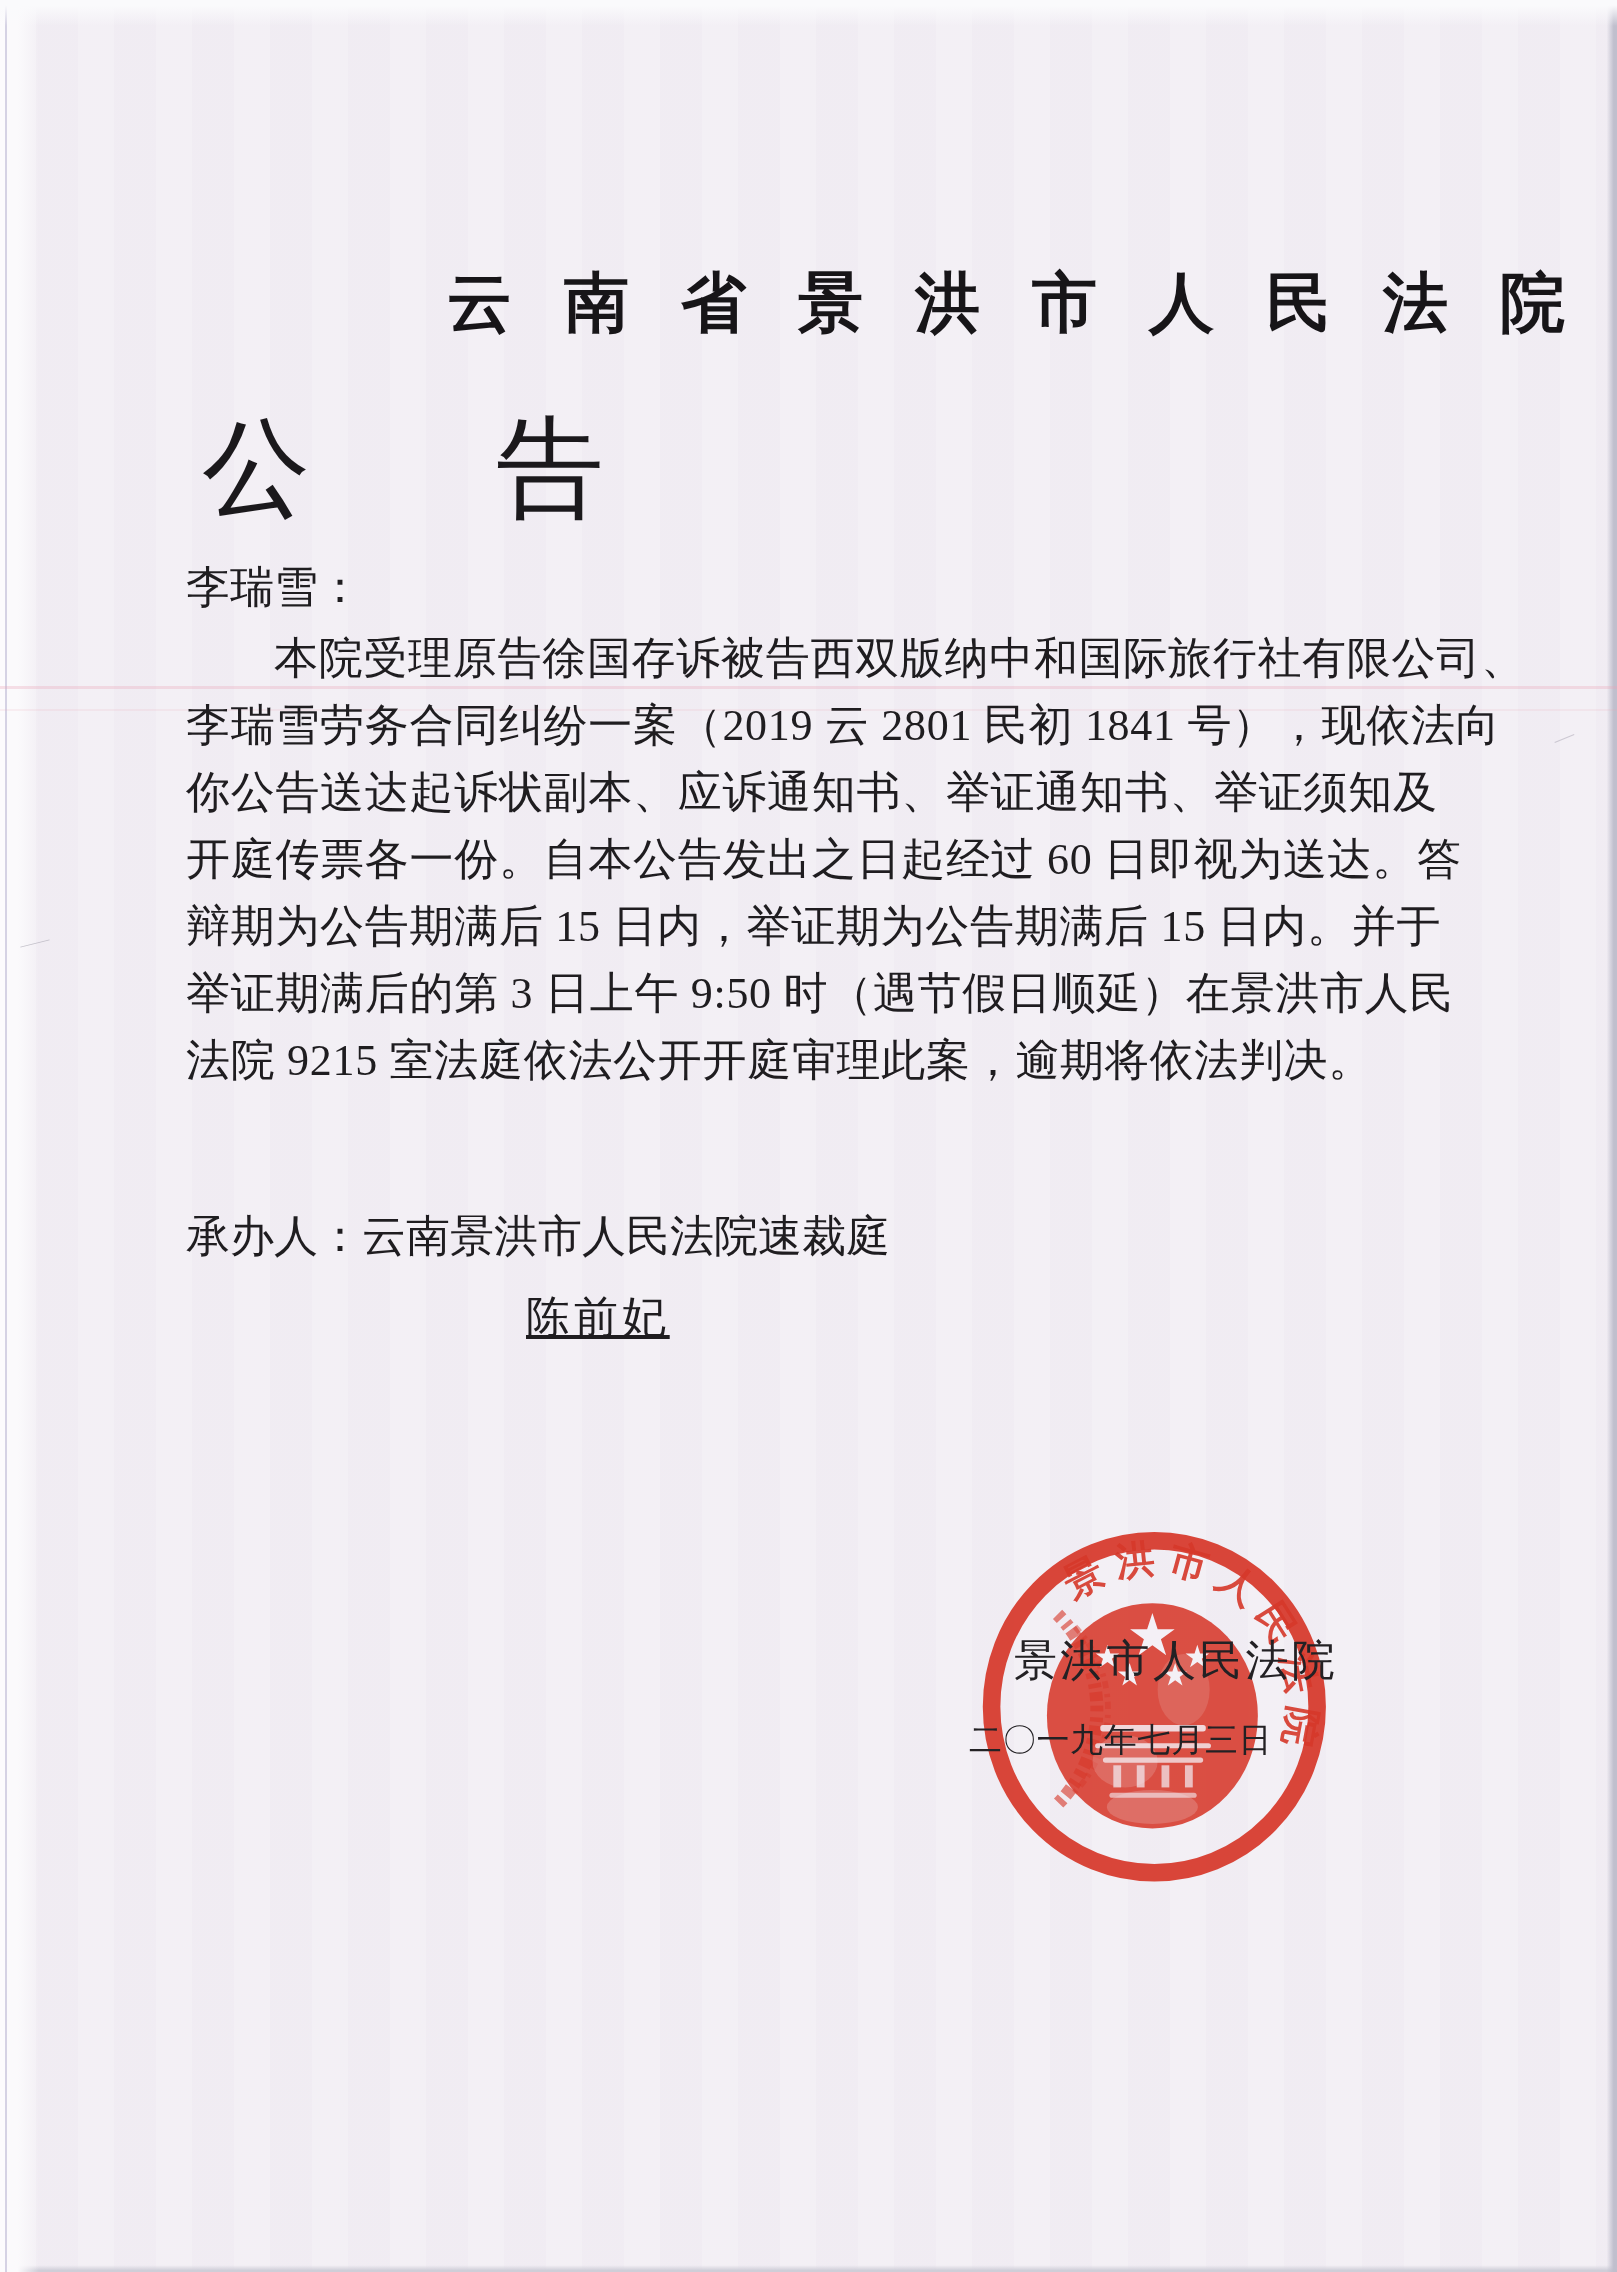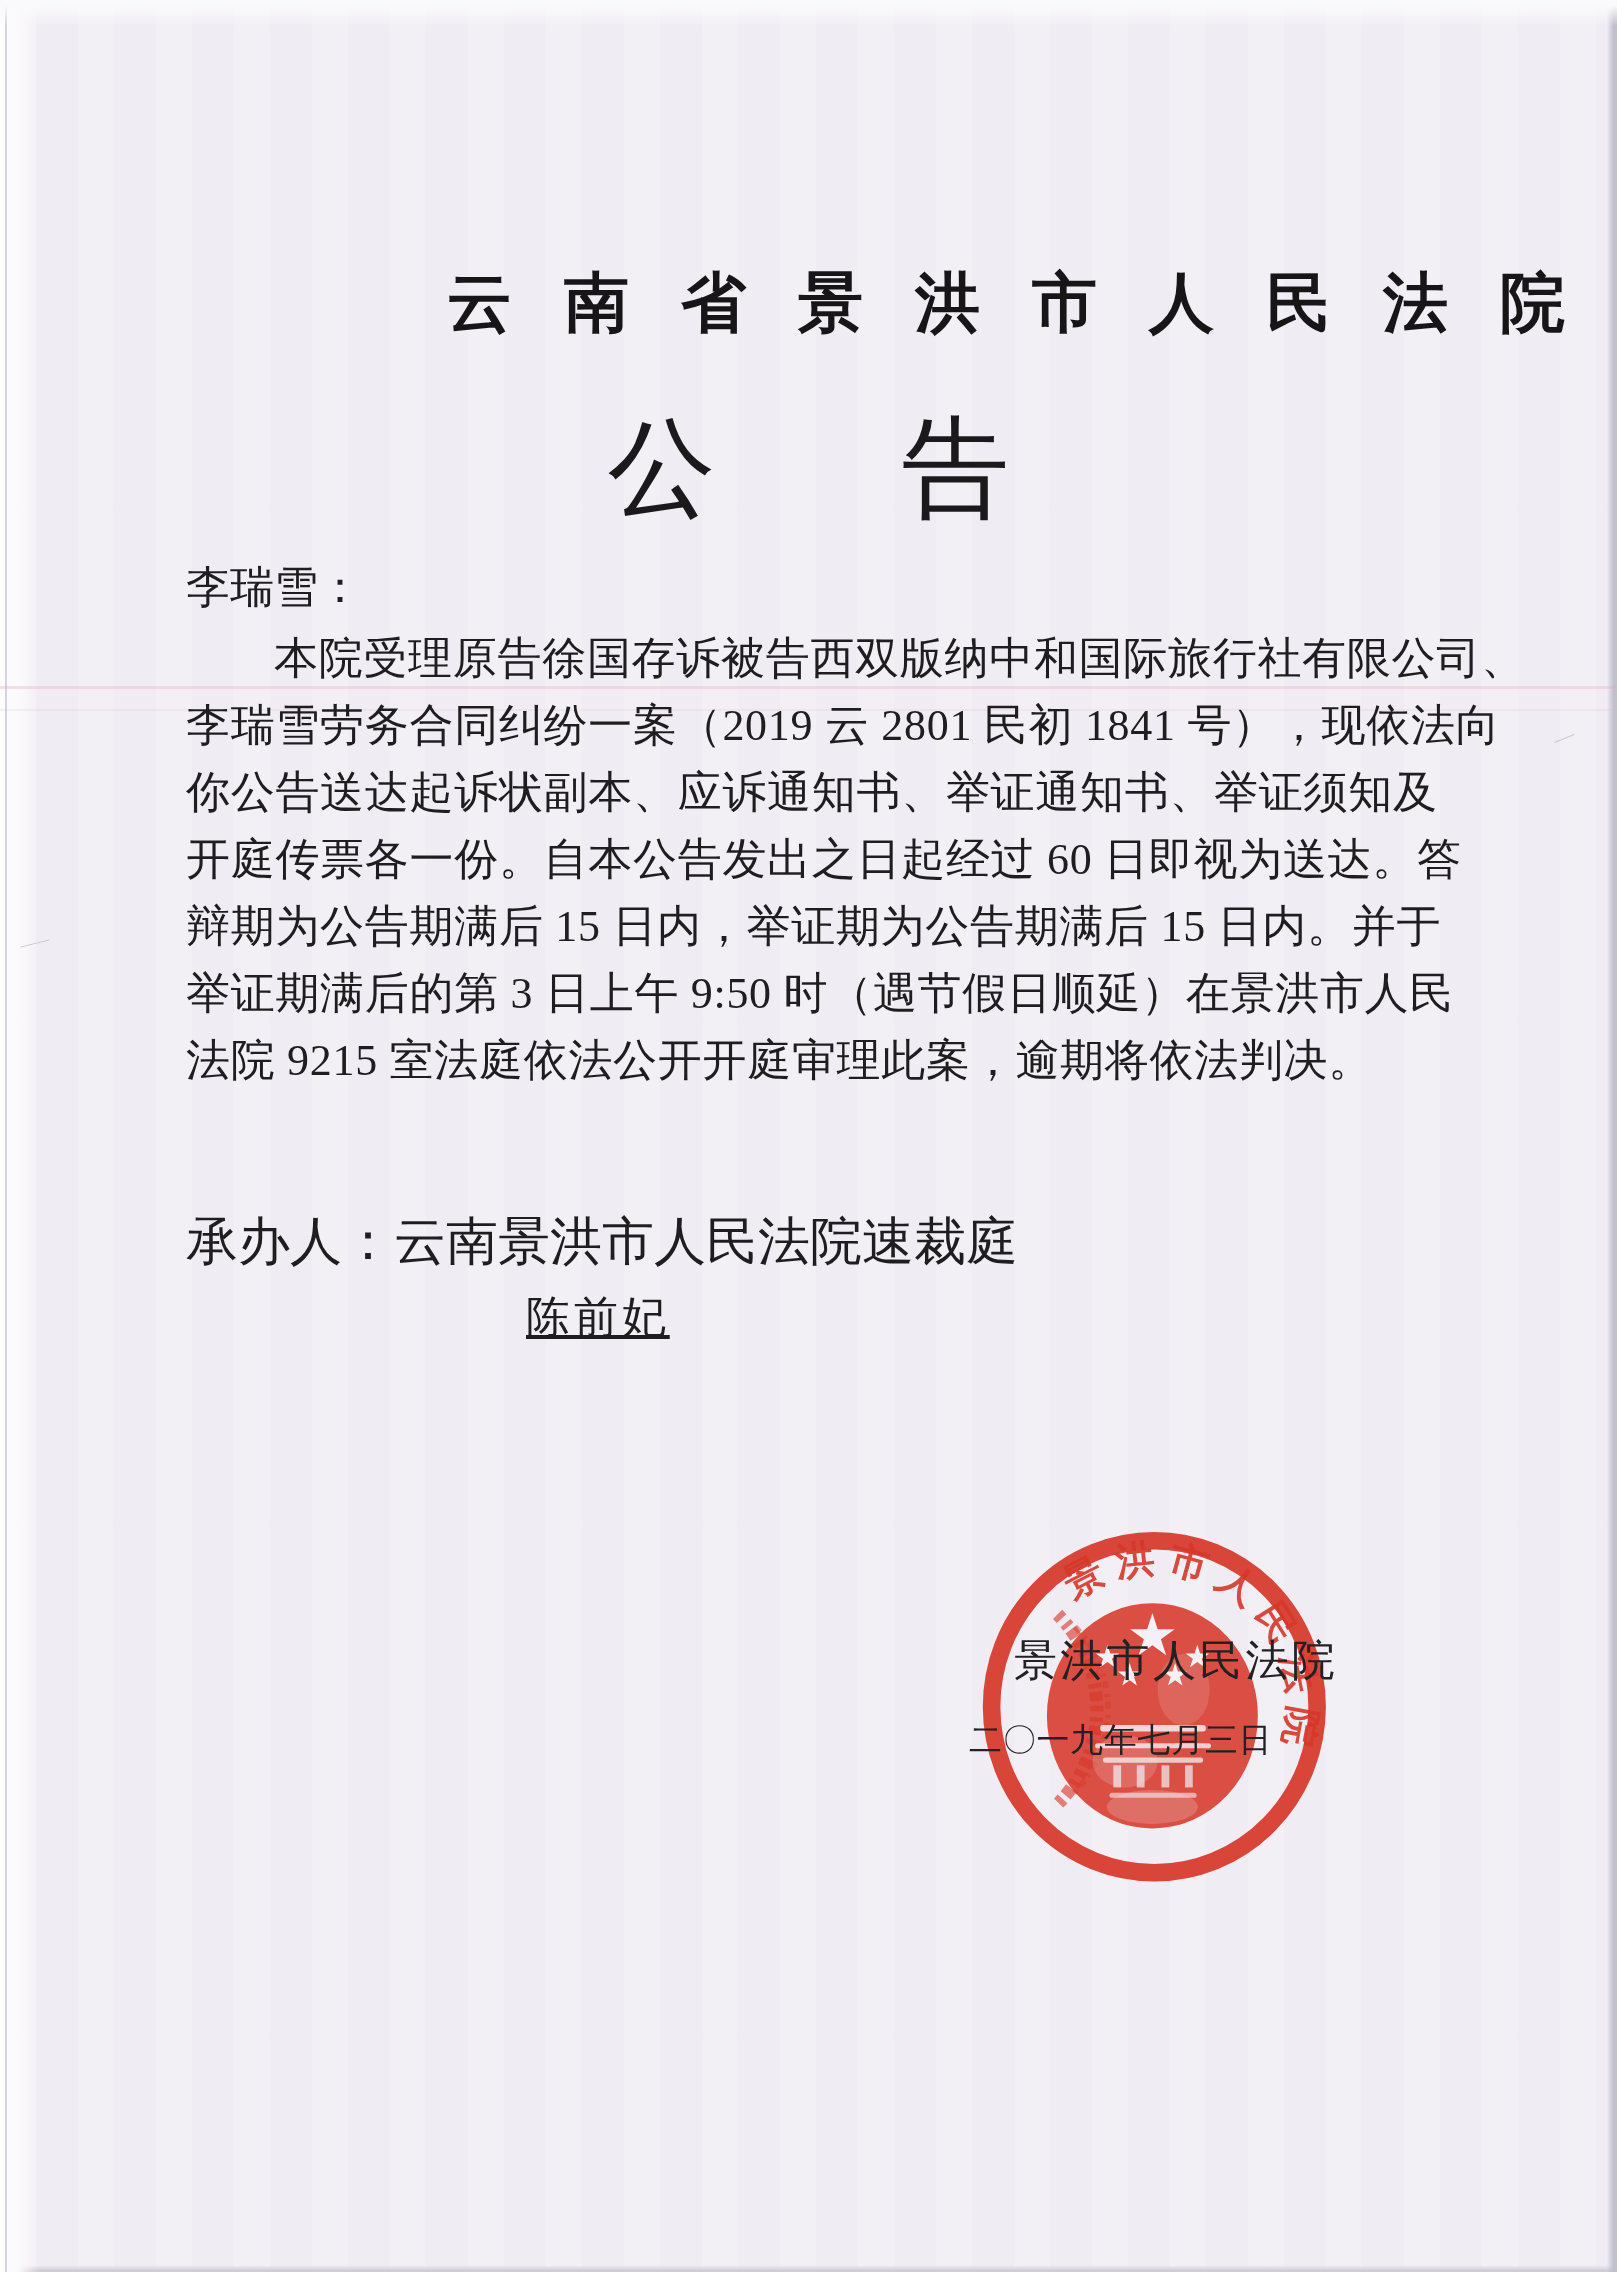--- a/index.html
+++ b/index.html
@@ -31,43 +31,44 @@
   .court-title{
     position:absolute;left:0;right:0;top:259px;
     text-align:right;
     font-size:65px;font-weight:bold;
     letter-spacing:52px;text-indent:52px;
     color:#171518;
     white-space:nowrap;
   }
   .announce-title{
     position:absolute;left:0;right:0;top:396px;
-    text-align:center;
+    text-align:left;
     font-size:108px;font-weight:normal;
     letter-spacing:186px;text-indent:186px;
     color:#1b191c;
     white-space:nowrap;
+    padding-left:16px;
   }
   .addressee{
     position:absolute;left:186px;top:558px;
     font-size:44px;line-height:59px;
     white-space:nowrap;
   }
   .body-block{
     position:absolute;left:186px;top:625px;width:1248px;
   }
   .body-line{
     font-size:44px;line-height:67px;
     letter-spacing:0.7px;
     white-space:nowrap;
   }
   .body-line.indent{text-indent:2em;}
   .handler-line{
     position:absolute;left:186px;top:1207px;
-    font-size:52px;white-space:nowrap;
+    font-size:44px;white-space:nowrap;
   }
   .handler-name{
     position:absolute;left:526px;top:1288px;
     font-size:44px;letter-spacing:3.9px;white-space:nowrap;text-decoration:underline;
   }
   .seal-wrap{position:absolute;left:975px;top:1527px;width:360px;height:362px;pointer-events:none;}
   .seal-overlay-name{
     position:absolute;left:1014px;top:1632px;
     font-size:43px;letter-spacing:3.3px;color:#232124;white-space:nowrap;z-index:3;
   }

